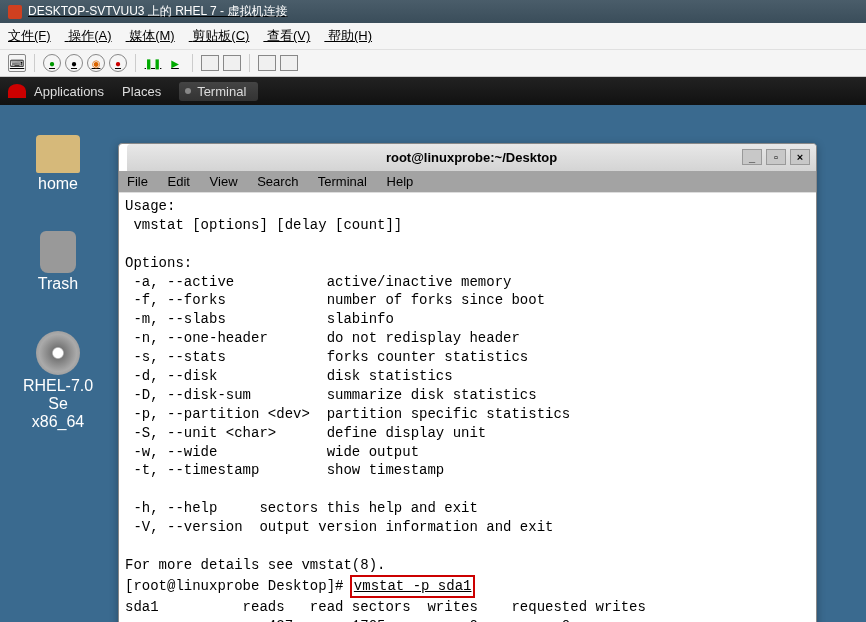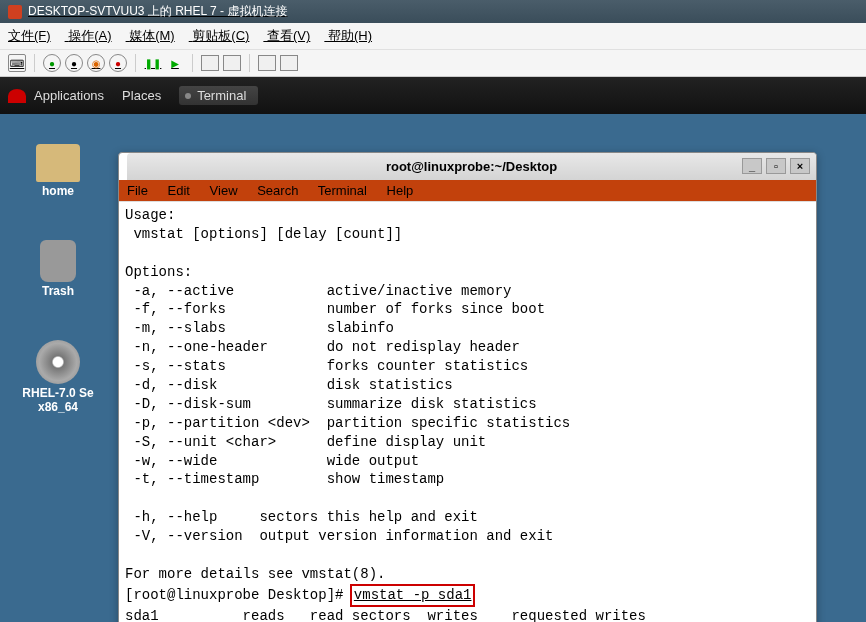--- a/index.html
+++ b/index.html
@@ -10,39 +10,39 @@
     .title-bar .app-icon { width: 14px; height: 14px; background: #d04020; border-radius: 2px; margin-right: 6px; }
     
     .menu-bar { background: #f5f5f5; padding: 4px 8px; font-size: 13px; }
     .menu-bar span { margin-right: 14px; cursor: default; }
     
     .toolbar { background: #f5f5f5; padding: 4px 8px; border-top: 1px solid #e0e0e0; display: flex; align-items: center; gap: 4px; }
     .toolbar .btn { width: 18px; height: 18px; border-radius: 50%; border: 1px solid #888; display: inline-flex; align-items: center; justify-content: center; font-size: 10px; cursor: pointer; }
     .toolbar .sep { width: 1px; height: 18px; background: #ccc; margin: 0 4px; }
     .toolbar .sq { width: 18px; height: 16px; border: 1px solid #888; background: #f0f0f0; cursor: pointer; }
     
-    .gnome-panel { background: linear-gradient(#222, #111); color: #ddd; padding: 4px 8px; display: flex; align-items: center; font-size: 13px; height: 37px; }
+    .gnome-panel { background: linear-gradient(#222, #111); color: #ddd; padding: 4px 8px; display: flex; align-items: center; font-size: 13px; height: 28px; }
     .gnome-panel .hat { width: 18px; height: 14px; background: #c00; border-radius: 50% 50% 0 0; margin-right: 8px; }
     .gnome-panel .item { margin-right: 18px; cursor: pointer; }
     .gnome-panel .term-task { background: linear-gradient(#444,#333); padding: 2px 12px 2px 6px; border-radius: 3px; display: flex; align-items: center; }
     .gnome-panel .term-task .dot { width: 6px; height: 6px; background: #888; border-radius: 50%; margin-right: 6px; }
     
     .desktop { position: relative; height: calc(622px - 98px); background: #3a6a8f; }
     
-    .desktop-icon { position: absolute; width: 80px; text-align: center; color: #fff; font-size: 12px; cursor: pointer; font-weight: bold; }
+    .desktop-icon { position: absolute; width: 80px; text-align: center; color: #fff; font-size: 16px; cursor: pointer; }
     .desktop-icon .ico { width: 44px; height: 38px; margin: 0 auto 2px; background: #d6b97a; border-radius: 4px 4px 2px 2px; }
     .desktop-icon.trash .ico { background: #999; border-radius: 6px 6px 8px 8px; width: 36px; height: 42px; }
     .desktop-icon.disc .ico { background: radial-gradient(#fff 15%, #777 20%, #aaa 60%, #888); border-radius: 50%; width: 44px; height: 44px; }
     
     .term-window { position: absolute; left: 118px; top: 38px; width: 699px; background: #fff; border: 1px solid #888; border-radius: 4px 4px 0 0; box-shadow: 0 2px 8px rgba(0,0,0,.3); }
     .term-titlebar { background: linear-gradient(#e8e8e8,#d4d4d4); padding: 6px 16px; display: flex; align-items: flex-end; justify-content: center; position: relative; border-radius: 4px 4px 0 0; font-size: 13px; font-weight: bold; margin-left: 8px; }
     .term-controls { position: absolute; right: 6px; display: flex; gap: 4px; }
     .term-controls .wc { width: 20px; height: 16px; background: #c8c8c8; border: 1px solid #999; font-size: 11px; display: flex; align-items: center; justify-content: center; cursor: pointer; }
     
-    .term-menu { background: #c2410c; padding: 3px 8px; font-size: 13px; border-bottom: 1px solid #ddd; }
+    .term-menu { background: #a3a3a3; padding: 3px 8px; font-size: 13px; border-bottom: 1px solid #ddd; }
     .term-menu span { margin-right: 16px; cursor: pointer; }
     
     .term-body { background: #fff; color: #000; font-family: "Courier New", monospace; font-size: 14px; padding: 4px 6px; white-space: pre; line-height: 1.35; }
     .term-body .highlight-box { border: 2px solid #c00; display: inline-block; padding: 0 2px; margin-left: -2px; text-decoration: underline; }
   </style>
 </head>
 <body>
 
 <div class="window-chrome">
   <div class="title-bar">

